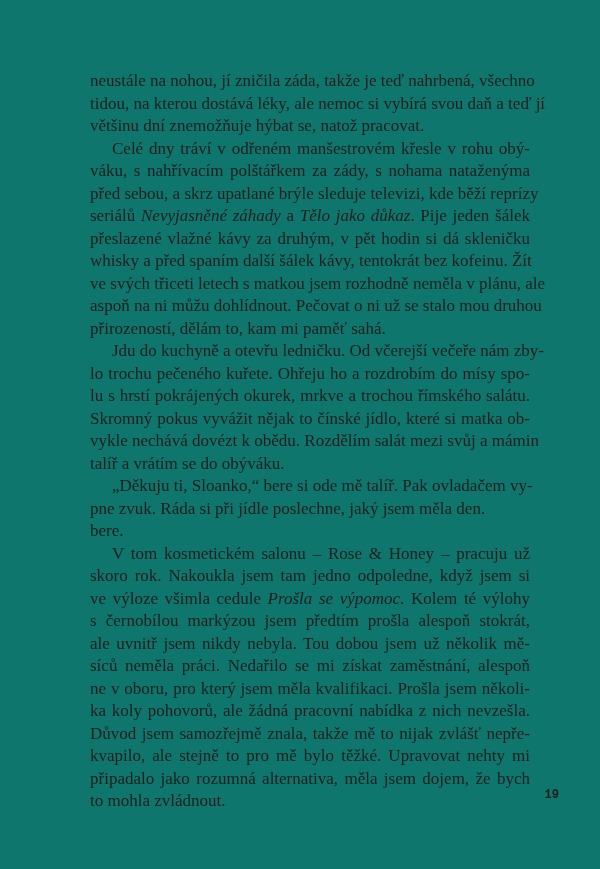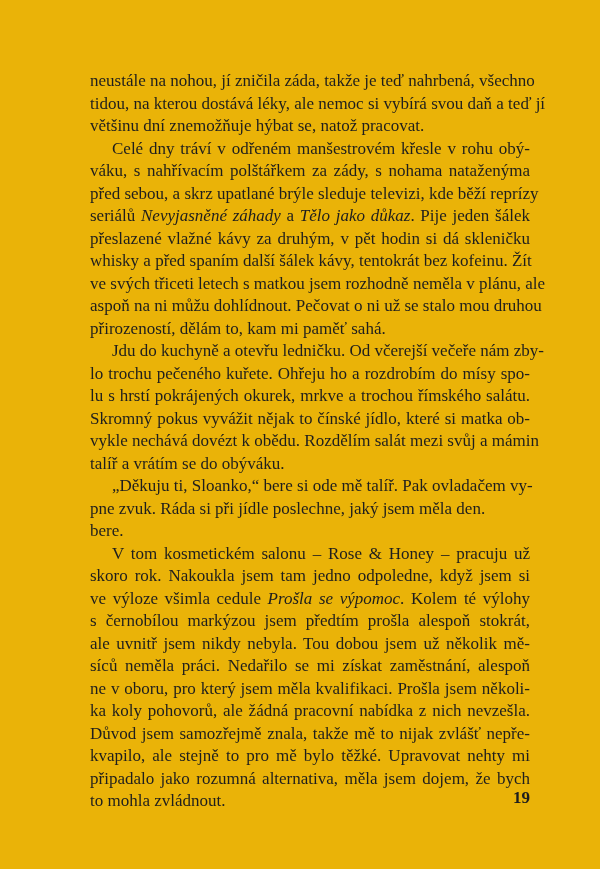--- a/index.html
+++ b/index.html
@@ -1,41 +1,41 @@
 <!DOCTYPE html>
 <html><head>
   <meta charset="utf-8">
   <style>
     html, body { margin: 0; padding: 0; background: #ffffff; }
     body { width: 600px; height: 869px; position: relative; overflow: hidden; }
     .page {
       position: absolute; left: 0; top: 0; width: 600px; height: 869px;
-      background: #eab308;
+      background: #0f766e;
     }
     .text-block {
       position: absolute; left: 90px; top: 70px; width: 440px;
       font-family: "DejaVu Serif", "Liberation Serif", serif;
       font-size: 15.2px;
       line-height: 22.5px;
       color: #1e1e1e;
     }
     .line {
       display: block; height: 22.5px; white-space: nowrap;
       text-align: justify; text-align-last: justify;
       font-family: "Liberation Serif", "DejaVu Serif", serif;
       font-size: 17px;
     }
     .line.last { text-align-last: left; }
     .line.indent { padding-left: 22px; }
     .line i { }
     .page-number {
-      position: absolute; left: 500px; top: 788px; width: 30px;
+      position: absolute; left: 529px; top: 788px; width: 30px;
       text-align: right;
-      font-family: Liberation Serif, serif;
-      font-weight: bold; font-size: 17px; color: #1e1e1e;
+      font-family: Liberation Mono, monospace;
+      font-weight: bold; font-size: 12px; color: #1e1e1e;
     }
   </style>
 </head>
 <body>
 
 <div class="page">
   <div class="text-block" id="text-block">
       <div>
         <span class="line"><span>neustále na nohou, jí zničila záda, takže je teď nahrbená, všechno</span></span>
         <span class="line"><span>tidou, na kterou dostává léky, ale nemoc si vybírá svou daň a teď jí</span></span>

